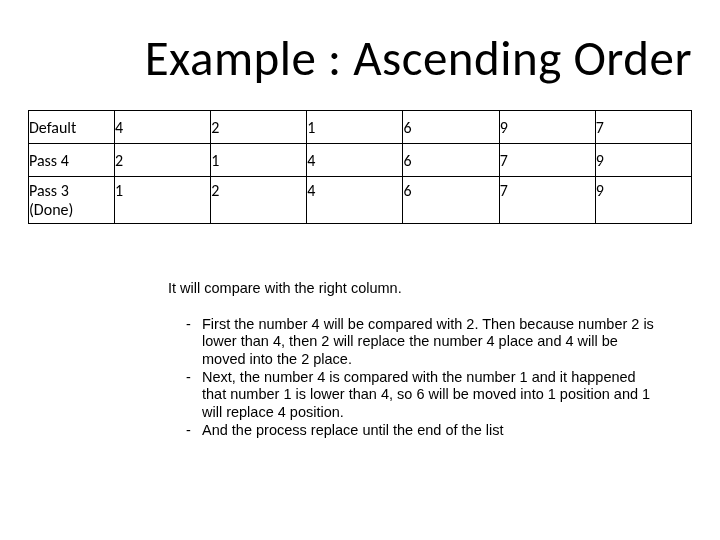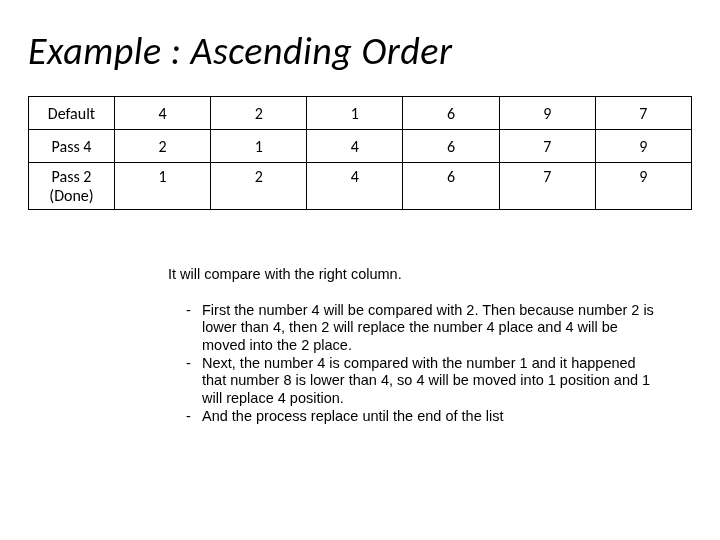--- a/index.html
+++ b/index.html
@@ -11,35 +11,33 @@
     font-family: "Calibri", "Segoe UI", Arial, sans-serif;
     color: #000;
   }
   .slide {
     width: 720px;
     height: 540px;
     box-sizing: border-box;
     padding: 24px 28px 0 28px;
   }
   .title {
-    font-size: 38px;
+    font-size: 49px;
     font-weight: 400;
-    text-align: left;
+    text-align: right;
     margin: 4px 0 22px 0;
     letter-spacing: 0.5px;
-    font-style: italic;
   }
   table.sort-table {
     border-collapse: collapse;
     width: 100%;
     table-layout: fixed;
   }
   table.sort-table td {
     border: 1.5px solid #000;
-    text-align: center;
     vertical-align: middle;
     font-size: 16px;
     height: 32px;
     padding: 0;
   }
   table.sort-table td.label {
     width: 86px;
   }
   table.sort-table tr.tall td {
     height: 42px;
@@ -103,33 +101,33 @@
     <tr>
       <td class="label">Pass 4</td>
       <td>2</td>
       <td>1</td>
       <td>4</td>
       <td>6</td>
       <td>7</td>
       <td>9</td>
     </tr>
     <tr class="tall">
-      <td class="label">Pass 2 (Done)</td>
+      <td class="label">Pass 3 (Done)</td>
       <td>1</td>
       <td>2</td>
       <td>4</td>
       <td>6</td>
       <td>7</td>
       <td>9</td>
     </tr>
   </tbody>
     </table>
 
   <div class="desc">
     <p class="intro">It will compare with the right column.</p>
     <ul>
       <li>First the number 4 will be compared with 2. Then because number 2 is lower than 4, then 2 will replace the number 4 place and 4 will be moved into the 2 place.</li>
-      <li>Next, the number 4 is compared with the number 1 and it happened that number 8 is lower than 4, so 4 will be moved into 1 position and 1 will replace 4 position.</li>
+      <li>Next, the number 4 is compared with the number 1 and it happened that number 1 is lower than 4, so 6 will be moved into 1 position and 1 will replace 4 position.</li>
       <li>And the process replace until the end of the list</li>
     </ul>
   </div>
 
 </div>
 
 </body></html>

